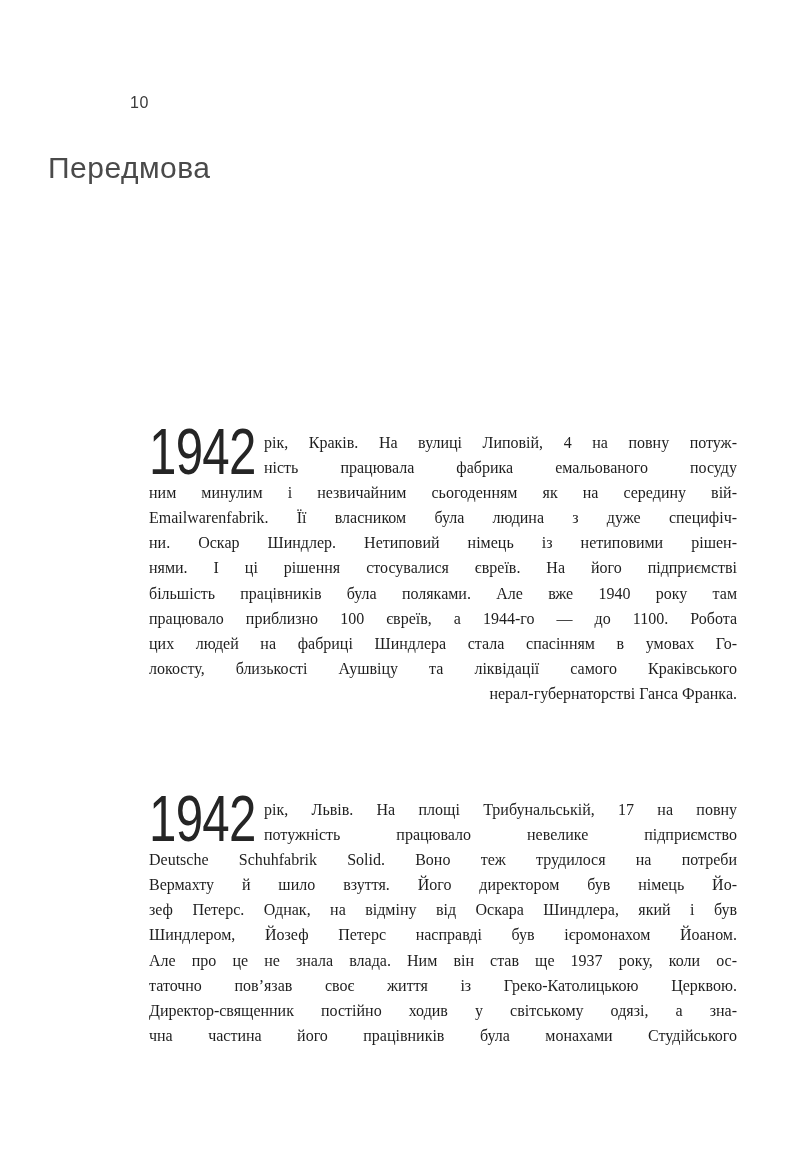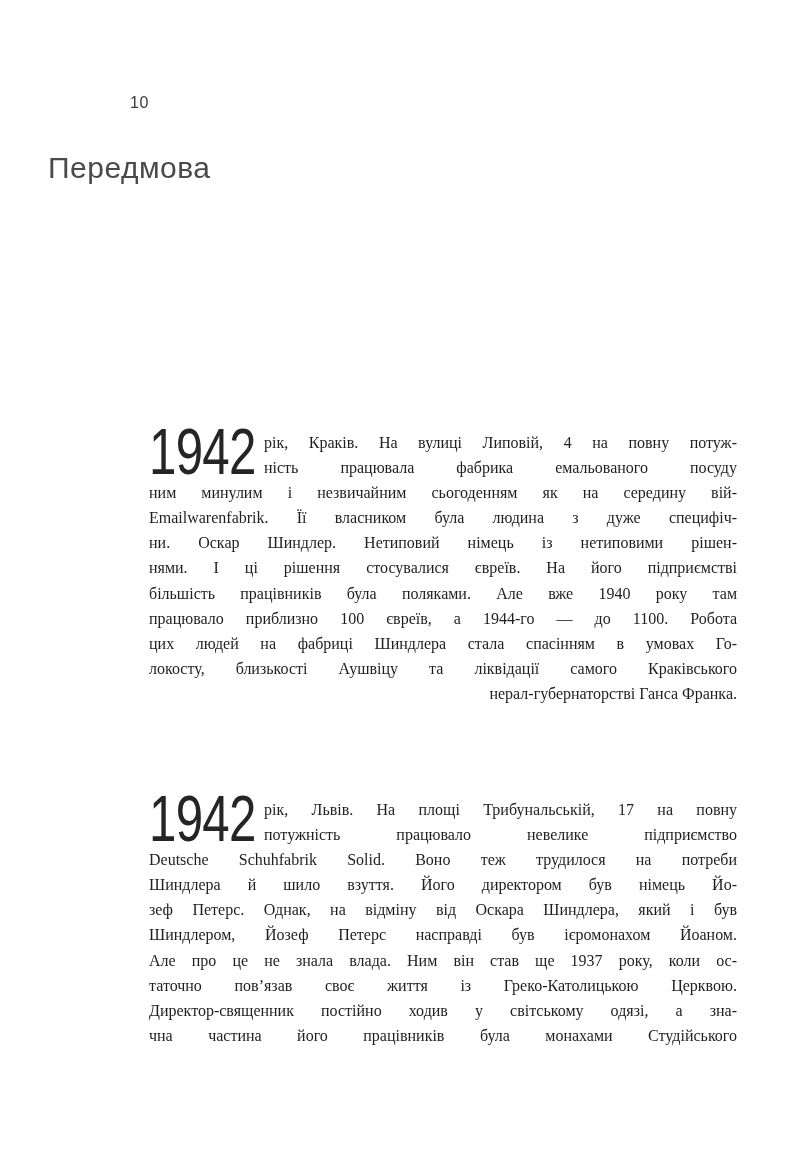--- a/index.html
+++ b/index.html
@@ -106,21 +106,21 @@
         <div class="line justified">працювало приблизно 100 євреїв, а 1944-го — до 1100. Робота</div>
         <div class="line justified">цих людей на фабриці Шиндлера стала спасінням в умовах Го-</div>
         <div class="line justified">локосту, близькості Аушвіцу та ліквідації самого Краківського</div>
         <div class="line plain">нерал-губернаторстві Ганса Франка.</div>
       </div>
       <div class="paragraph p2">
         <span class="drop-cap">1942</span>
         <div class="line indent justified">рік, Львів. На площі Трибунальській, 17 на повну</div>
         <div class="line indent justified">потужність працювало невелике підприємство</div>
         <div class="line justified">Deutsche Schuhfabrik Solid. Воно теж трудилося на потреби</div>
-        <div class="line justified">Шиндлера й шило взуття. Його директором був німець Йо-</div>
+        <div class="line justified">Вермахту й шило взуття. Його директором був німець Йо-</div>
         <div class="line justified">зеф Петерс. Однак, на відміну від Оскара Шиндлера, який і був</div>
         <div class="line justified">Шиндлером, Йозеф Петерс насправді був ієромонахом Йоаном.</div>
         <div class="line justified">Але про це не знала влада. Ним він став ще 1937 року, коли ос-</div>
         <div class="line justified">таточно пов’язав своє життя із Греко-Католицькою Церквою.</div>
         <div class="line justified">Директор-священник постійно ходив у світському одязі, а зна-</div>
         <div class="line justified">чна частина його працівників була монахами Студійського</div>
       </div>
     </div>
 </div>
 

